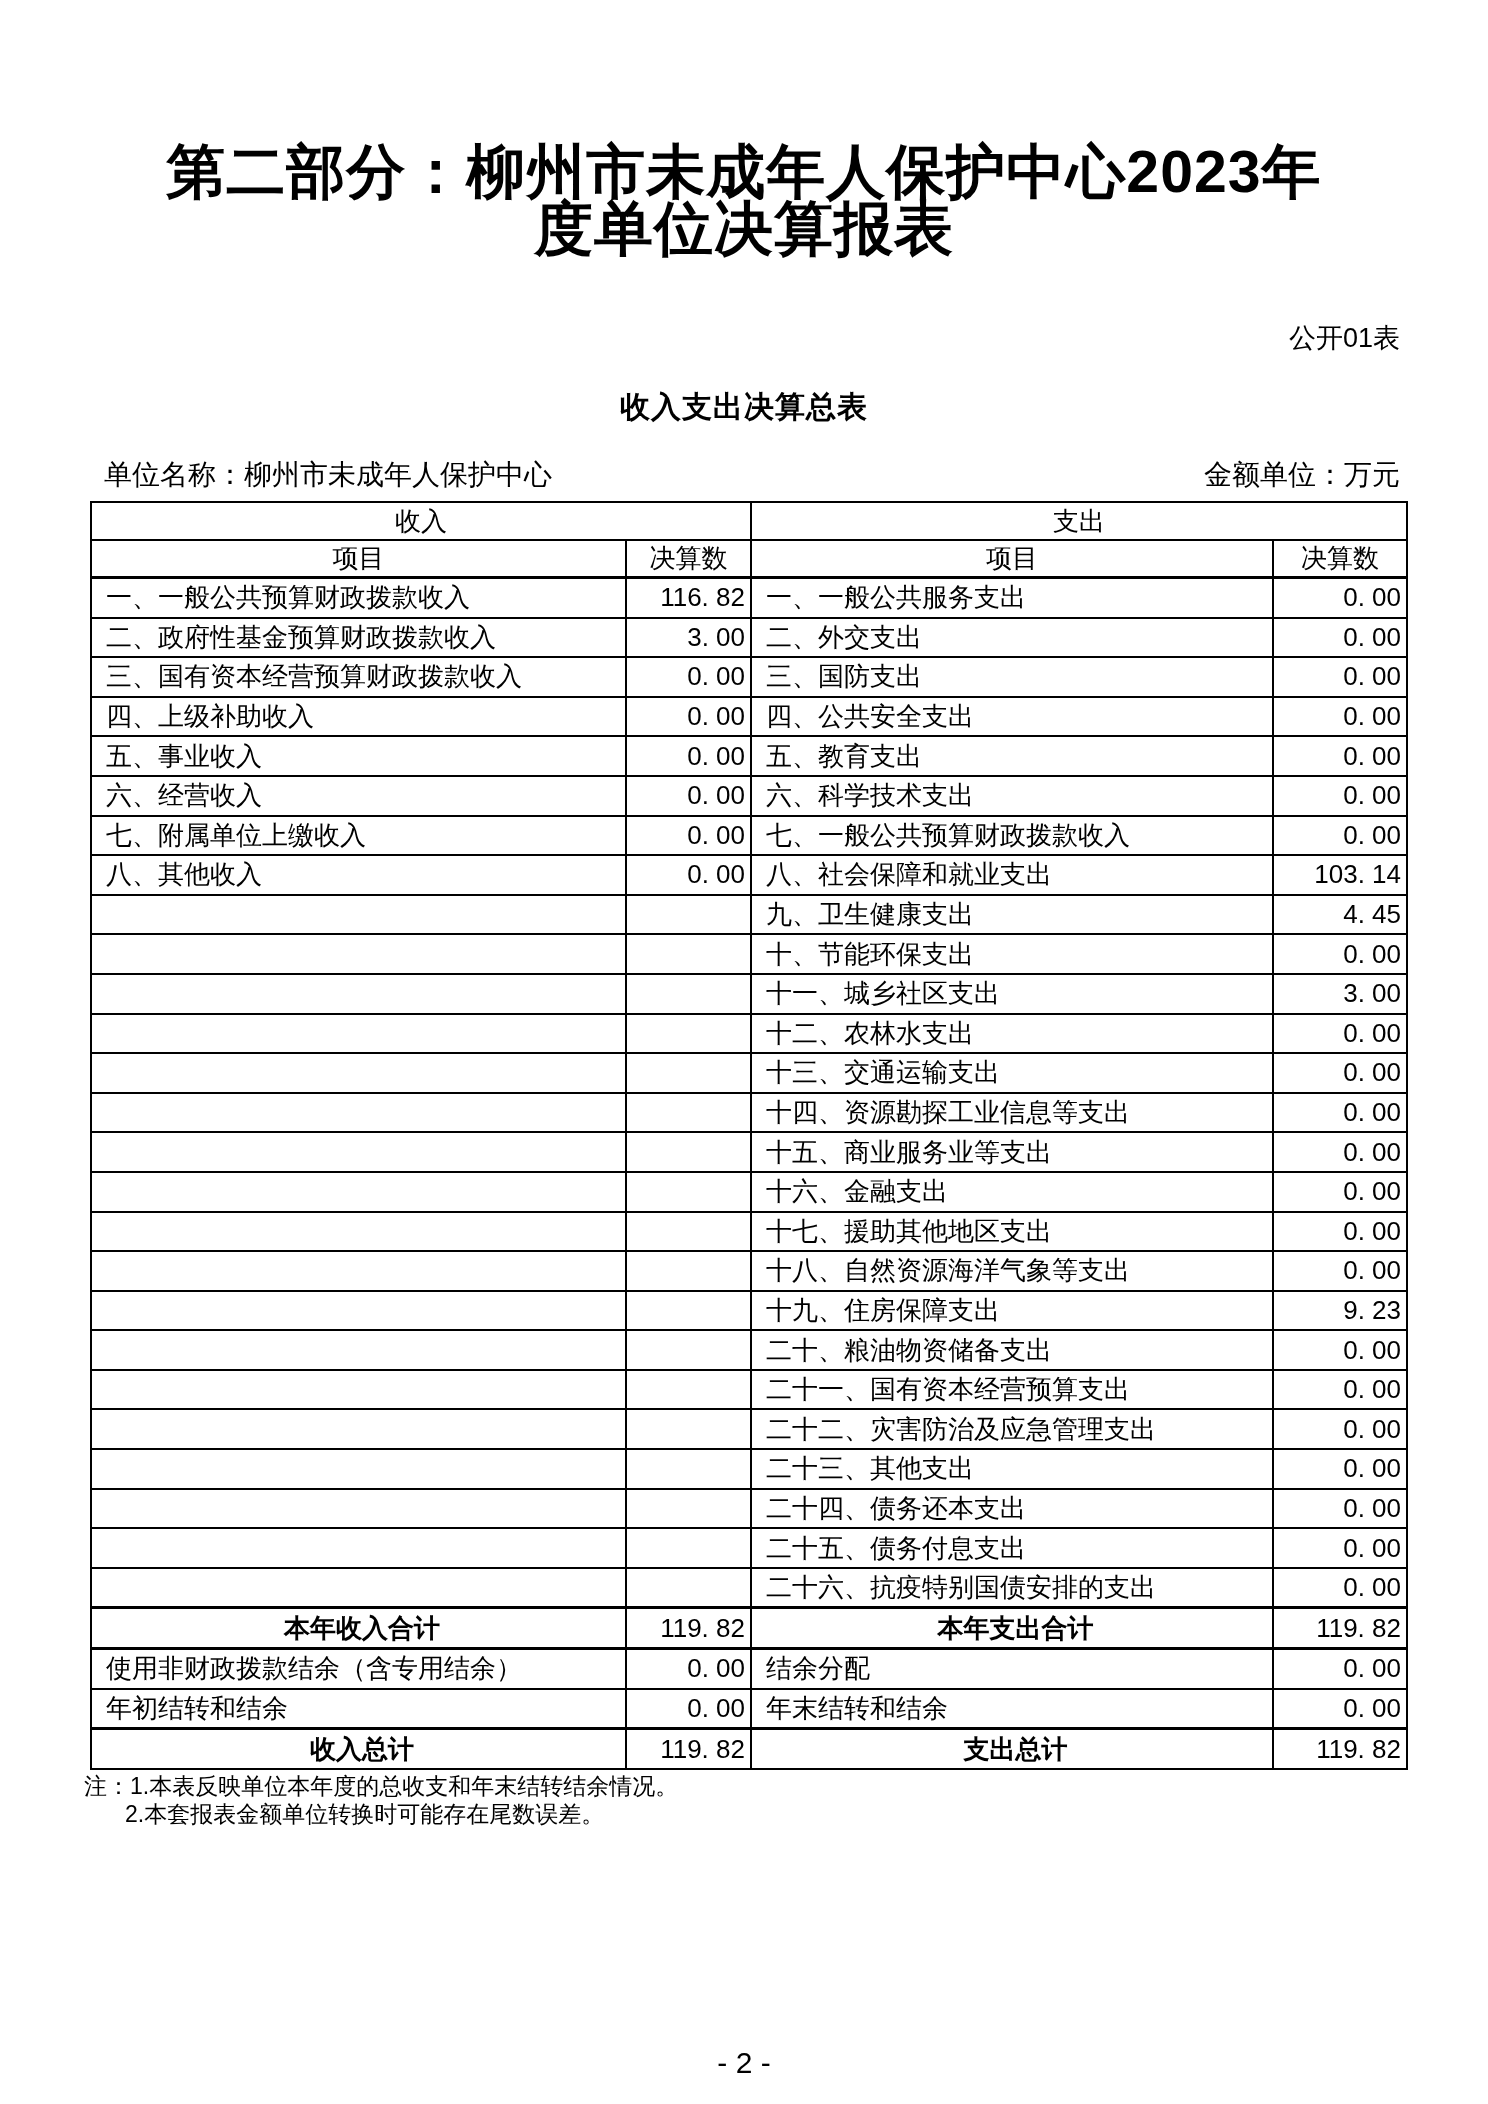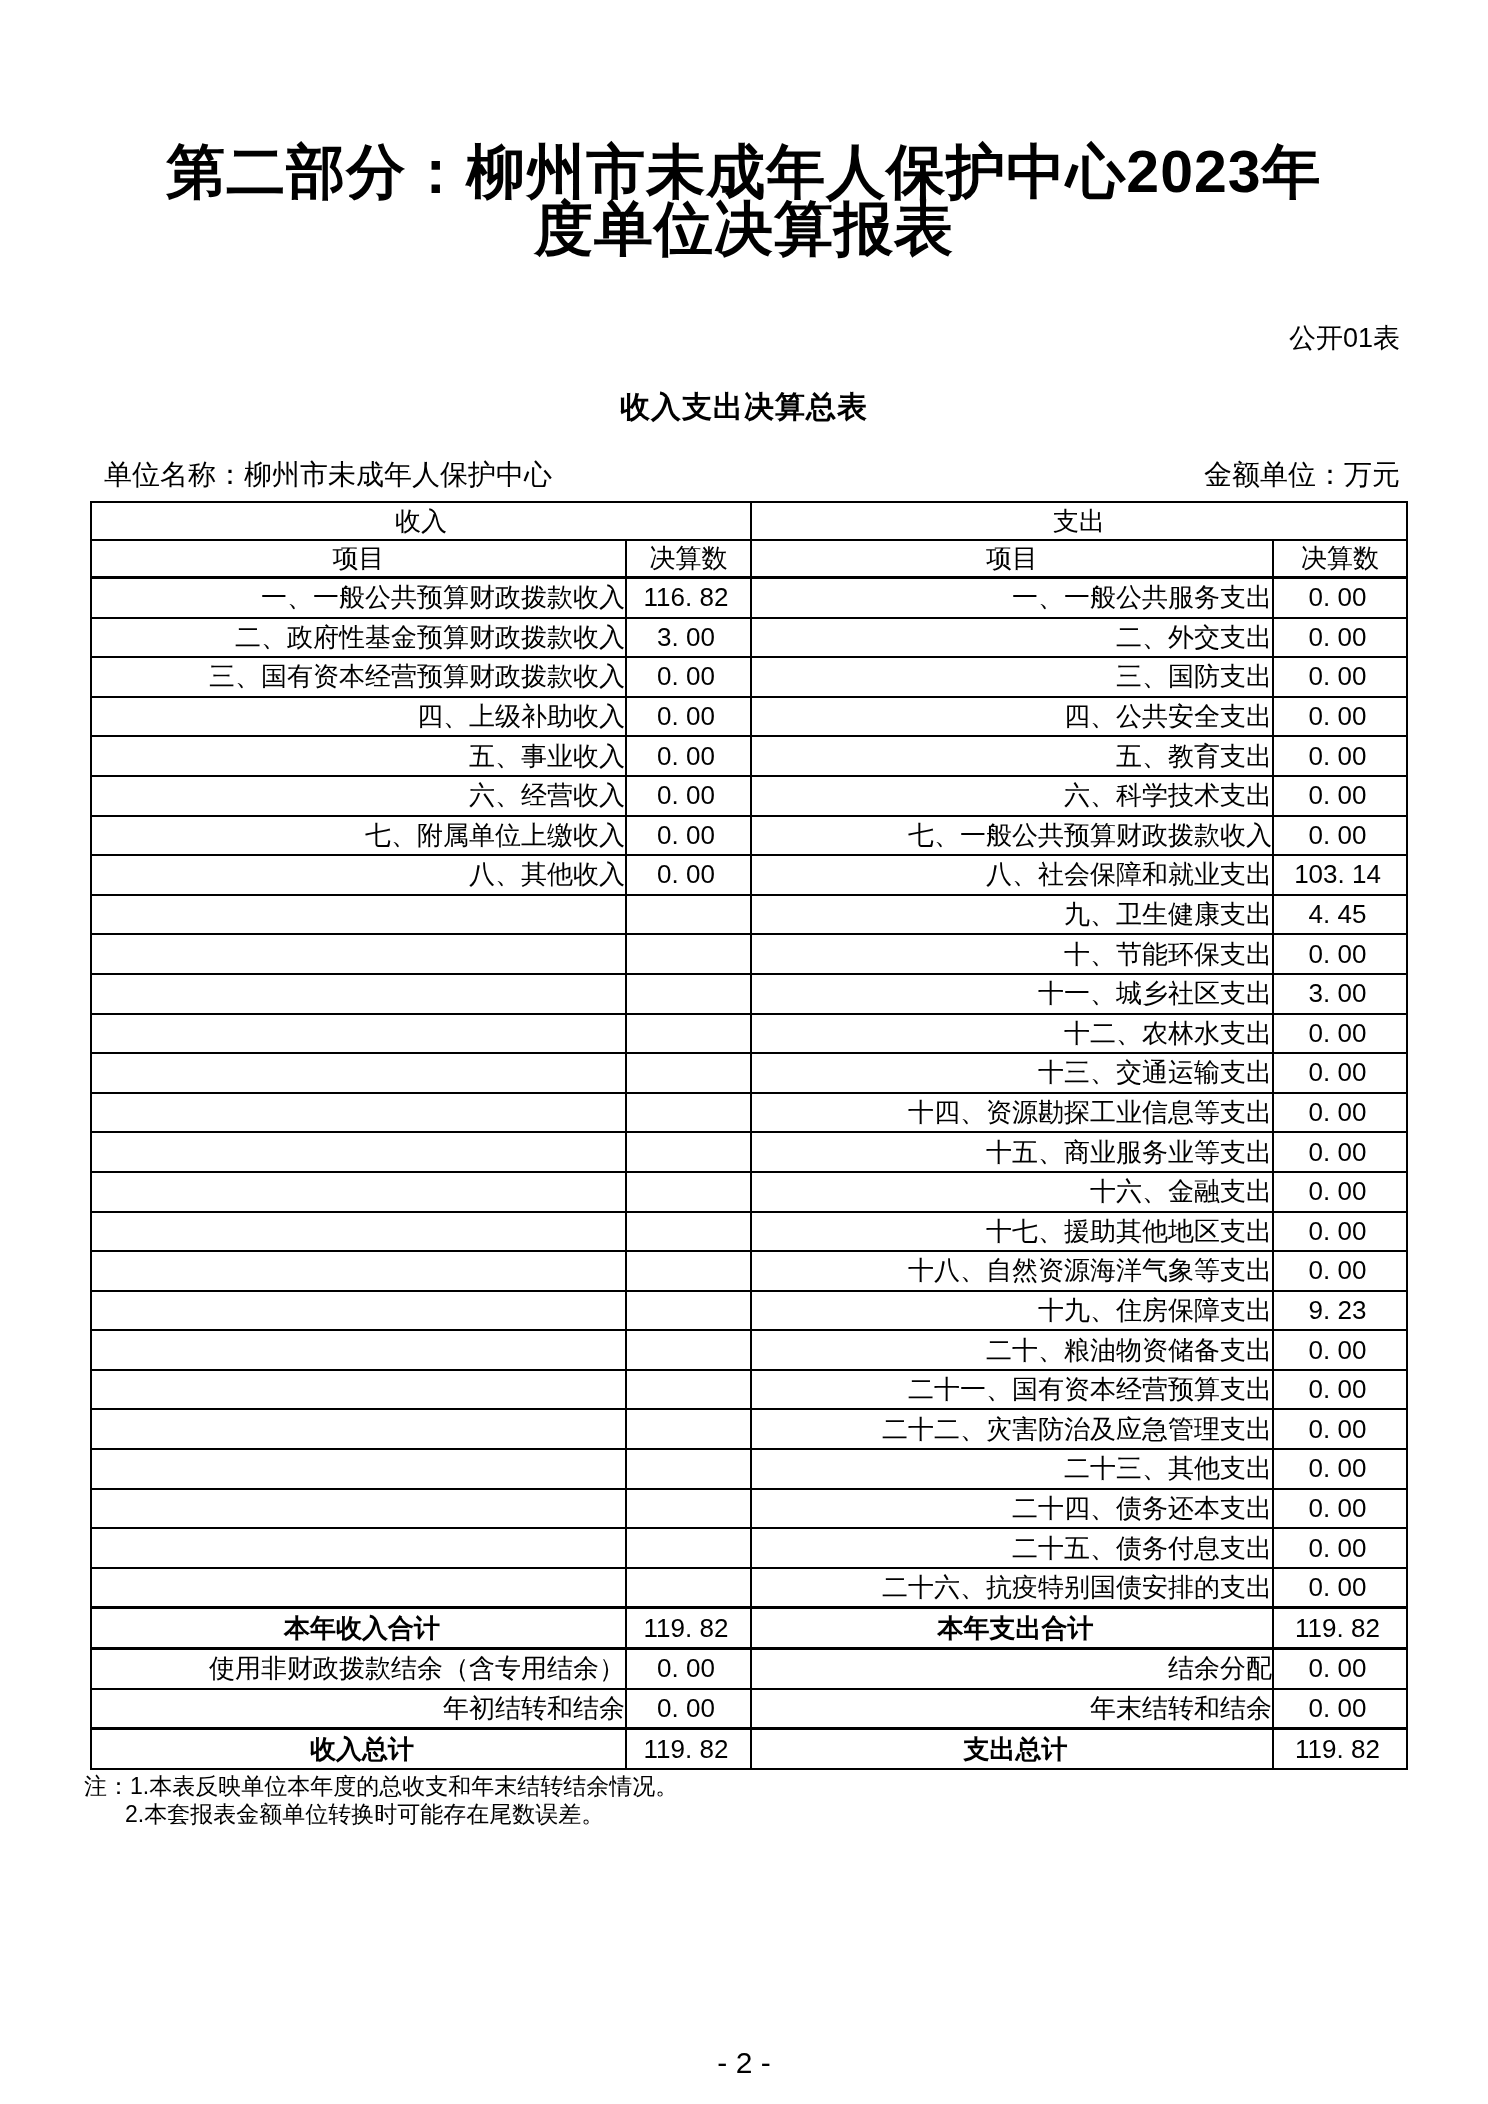--- a/index.html
+++ b/index.html
@@ -31,22 +31,22 @@
   .budget-table col.c-val-l{width:125px;}
   .budget-table col.c-item-r{width:522px;}
   .budget-table col.c-val-r{width:134px;}
   .budget-table th,.budget-table td{
     border:2px solid #000;padding:0;overflow:hidden;white-space:nowrap;
   }
   .budget-table thead th{font-weight:normal;text-align:center;}
   .budget-table thead tr.section-head th{height:36px;}
   .budget-table thead tr.sub-head th{height:34px;border-bottom-width:3px;}
   .budget-table tbody td{height:37.6px;}
-  .budget-table td.item{text-align:right;padding-left:14px;}
-  .budget-table td.value{text-align:center;padding-right:5px;}
+  .budget-table td.item{text-align:left;padding-left:14px;}
+  .budget-table td.value{text-align:right;padding-right:5px;}
   .budget-table tr.sep-bottom td{border-bottom-width:3px;}
   .budget-table tr.total-row td.item{
     text-align:center;padding-left:7px;font-weight:bold;
   }
   .notes{
     position:absolute;top:1772px;left:84px;font-size:23px;line-height:28px;
   }
   .notes .note-2{margin-left:41px;}
   .page-number{
     position:absolute;top:2046px;left:0;right:0;text-align:center;font-size:30px;

